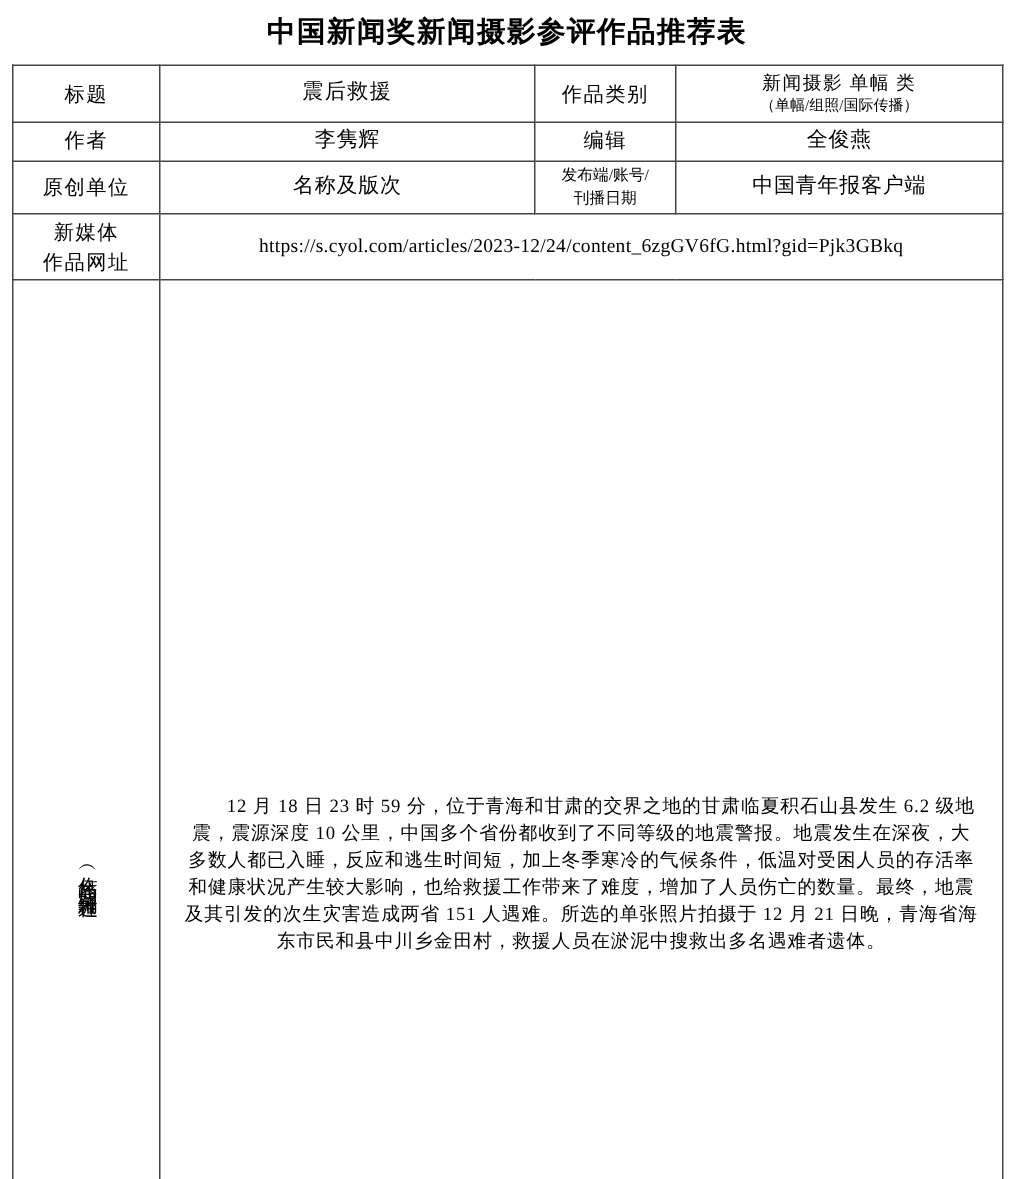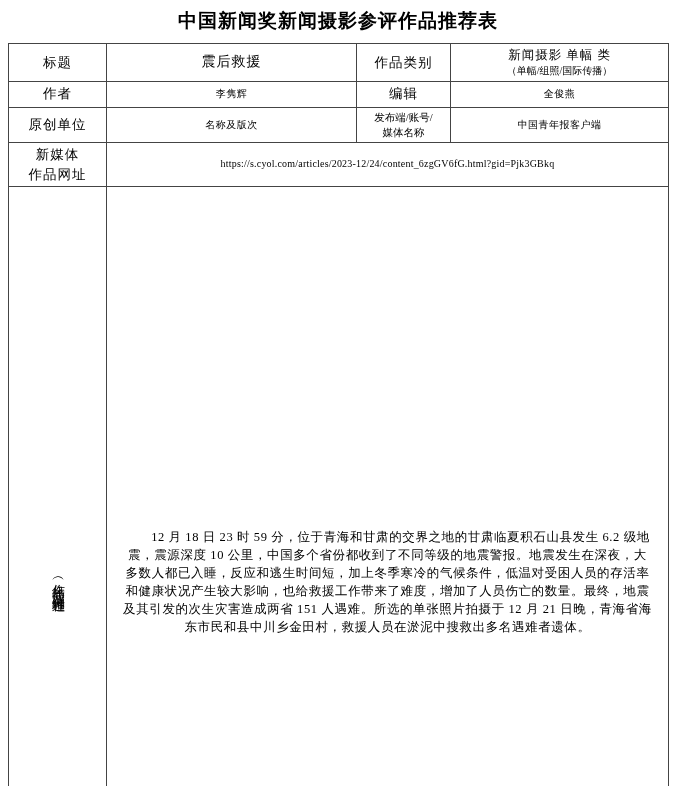--- a/index.html
+++ b/index.html
@@ -49,35 +49,35 @@
   .lbl-sm {
     font-size: 10.5px;
     line-height: 1.25;
   }
   .val-lg {
     font-size: 14px;
     letter-spacing: 1px;
     margin-left: 29px;
   }
   .val {
-    font-size: 10px;
+    font-size: 14px;
     letter-spacing: 0.5px;
   }
   .val-mid {
     font-size: 12.5px;
     letter-spacing: 1px;
   }
   .two-line {
     line-height: 1.3;
   }
   .sub {
     font-size: 10px;
   }
   .url {
-    font-size: 10px;
+    font-size: 13px;
     font-family: "Liberation Serif", "DejaVu Serif", serif;
     text-align: left;
     padding-left: 6px;
     letter-spacing: 0.2px;
     word-break: break-all;
   }
   .note {
     font-size: 10.5px;
     text-align: left;
     padding-left: 58px;
@@ -140,21 +140,21 @@
       <td class="val">李隽辉</td>
       <td class="lbl">编辑</td>
       <td class="val">全俊燕</td>
     </tr>
 
     <tr style="height:32px">
       <td class="lbl">原创单位</td>
       <td class="val">名称及版次</td>
       <td class="lbl-sm tight">
         <div>发布端/账号/</div>
-        <div>媒体名称</div>
+        <div>刊播日期</div>
       </td>
       <td class="val">中国青年报客户端</td>
     </tr>
 
 
     <tr style="height:42px">
       <td class="lbl two-line">
         <div>新媒体</div>
         <div>作品网址</div>
       </td>

